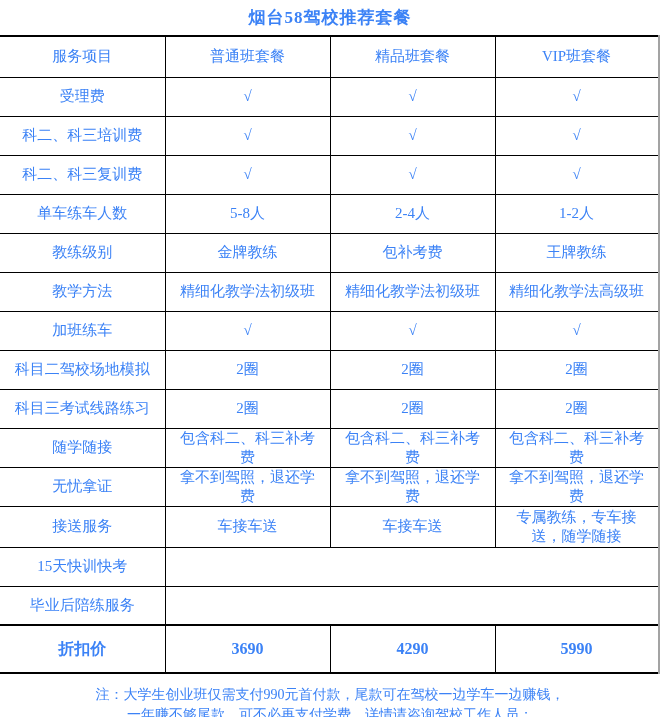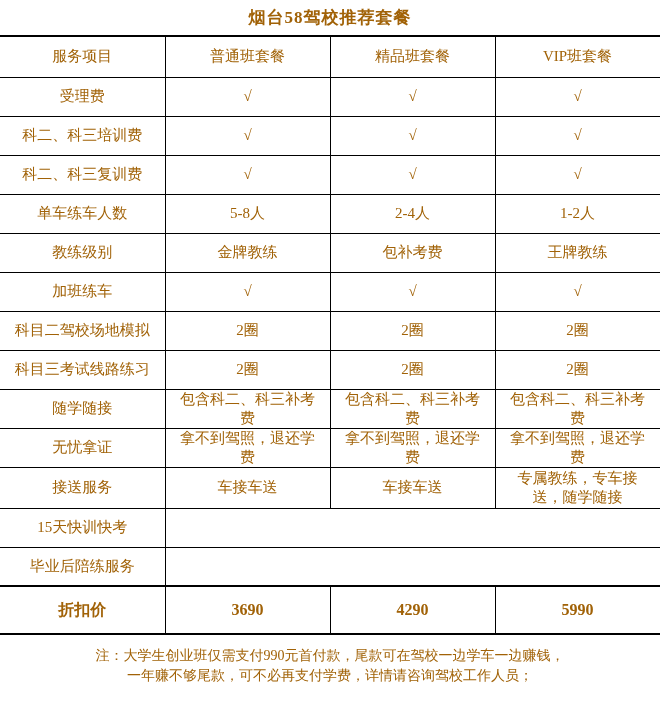--- a/index.html
+++ b/index.html
@@ -1,20 +1,20 @@
 <!DOCTYPE html>
 <html><head>
 <meta charset="utf-8">
 <style>
   html, body { margin: 0; padding: 0; background: #ffffff; }
   .page {
     width: 660px;
     height: 717px;
     background: #ffffff;
-    color: #a16207;
+    color: #3b82f6;
     font-family: "Liberation Serif", "DejaVu Serif", serif;
     box-sizing: border-box;
     overflow: hidden;
   }
   .title {
     height: 35px;
     display: flex;
     align-items: center;
     justify-content: center;
     font-size: 17px;
@@ -30,21 +30,21 @@
   table.pricing td {
     border: 1px solid #000;
     text-align: center;
     vertical-align: middle;
     font-size: 15px;
     padding: 0 8px;
     overflow: hidden;
     box-sizing: border-box;
   }
   table.pricing td:first-child { border-left: 0; }
-  table.pricing td:last-child  { border-right: 1px solid #a3a3a3; }
+  table.pricing td:last-child  { border-right: 5px solid #a3a3a3; }
   tr.header-row td { height: 41px; }
   tr.data-row td   { height: 39px; }
   tr.pickup-row td { height: 41px; line-height: 19px; }
   tr.merged-row td { height: 39px; }
   tr.discount-row td {
     height: 48px;
     border-top: 2px solid #000;
     border-bottom: 2px solid #000;
     font-weight: bold;
     font-size: 16px;
@@ -107,20 +107,26 @@
       <td>1-2人</td>
     </tr>
 
     <tr class="data-row">
       <td>教练级别</td>
       <td>金牌教练</td>
       <td>包补考费</td>
       <td>王牌教练</td>
     </tr>
 
+    <tr class="data-row">
+      <td>教学方法</td>
+      <td>精细化教学法初级班</td>
+      <td>精细化教学法初级班</td>
+      <td>精细化教学法高级班</td>
+    </tr>
 
     <tr class="data-row">
       <td>加班练车</td>
       <td>√</td>
       <td>√</td>
       <td>√</td>
     </tr>
 
     <tr class="data-row">
       <td>科目二驾校场地模拟</td>

